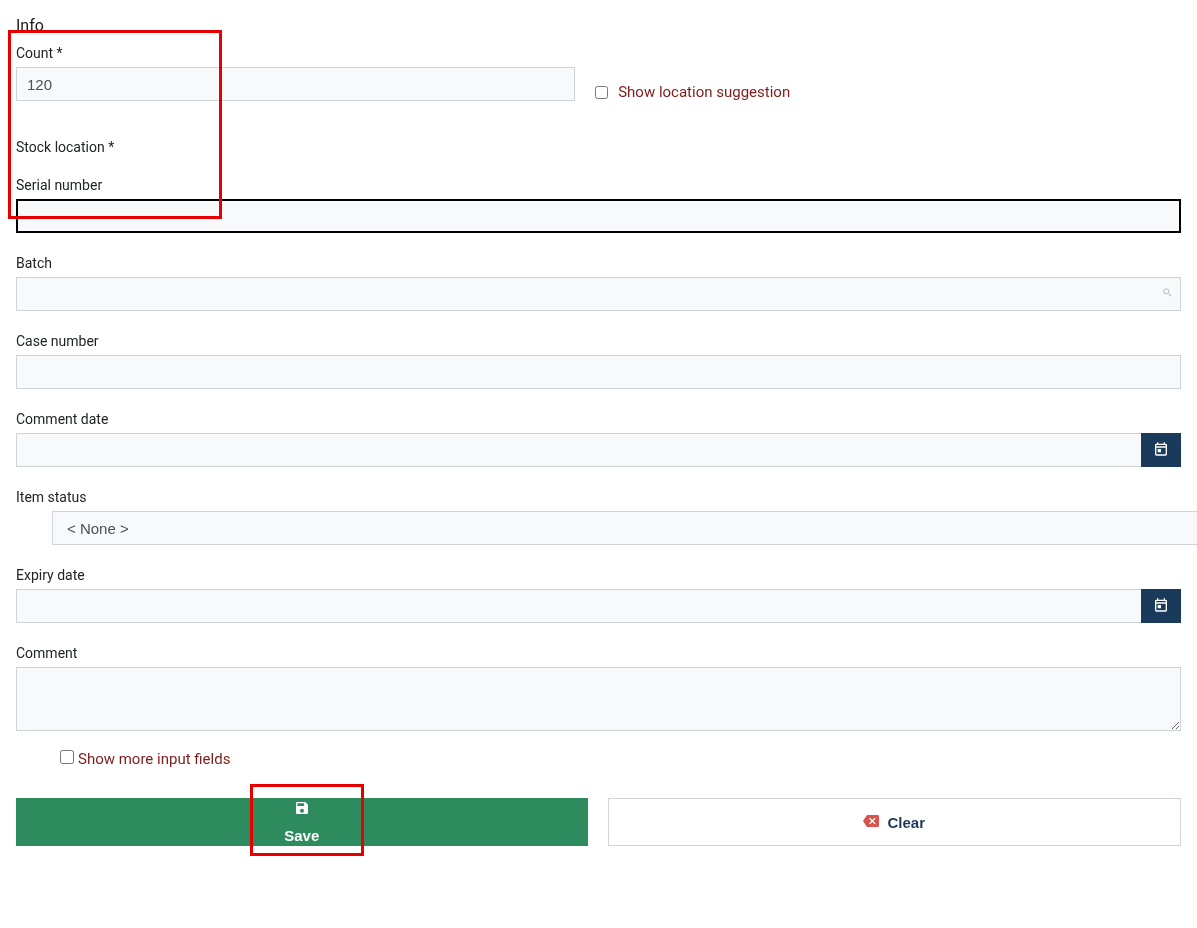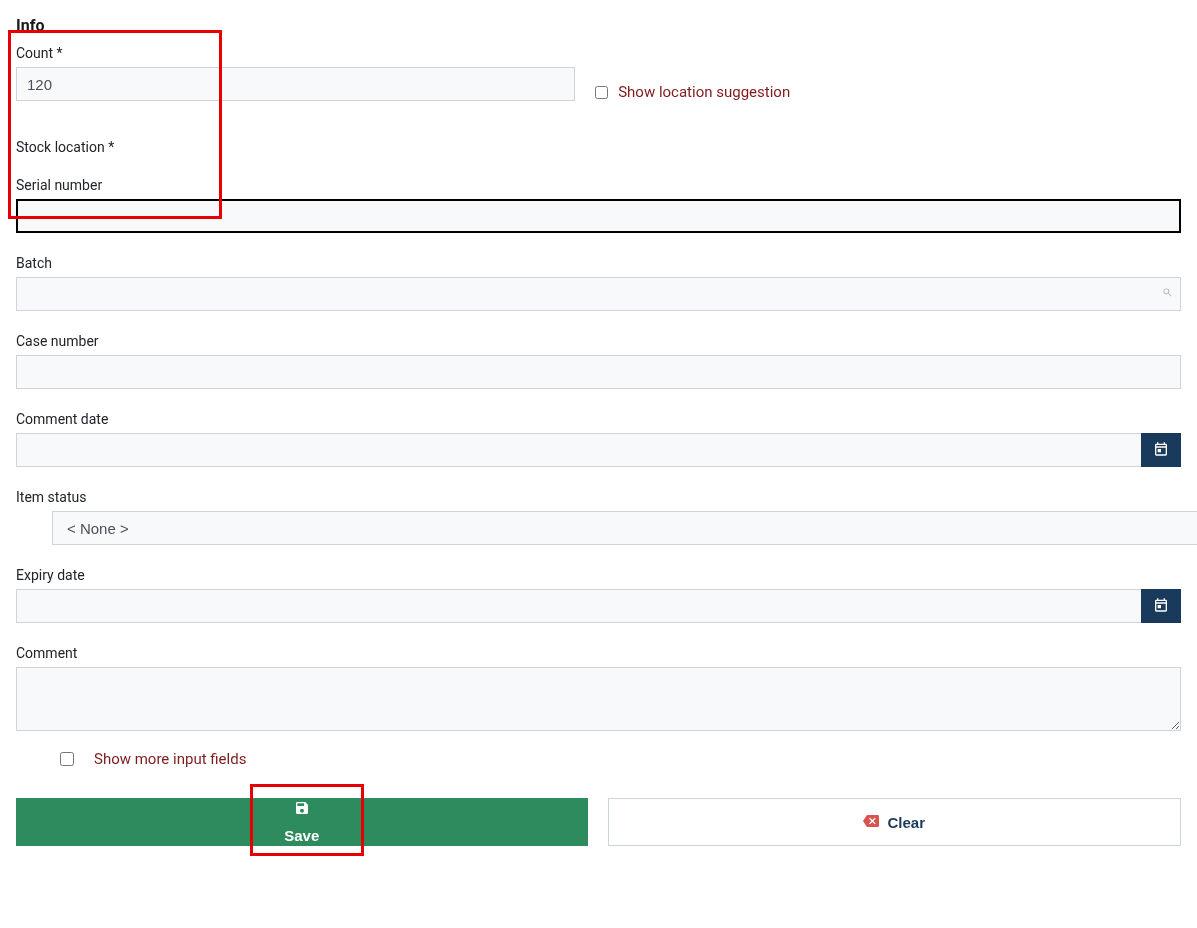--- a/index.html
+++ b/index.html
@@ -8,21 +8,21 @@
       padding: 0;
     }
     body {
       font-family: -apple-system, BlinkMacSystemFont, "Segoe UI", Roboto, "Helvetica Neue", Arial, sans-serif;
       font-size: 14px;
       color: #212529;
       padding: 16px;
       background: #fff;
     }
     .section-title {
-      font-weight: 700;
+      font-weight: 400;
       font-size: 16px;
       margin-bottom: 10px;
       color: #1a1a1a;
     }
     .form-row {
       display: flex;
       align-items: flex-end;
       gap: 20px;
       margin-bottom: 20px;
     }
@@ -102,22 +102,22 @@
       background: #1a3a5c;
       border: 1px solid #1a3a5c;
       color: #fff;
       display: flex;
       align-items: center;
       justify-content: center;
       cursor: pointer;
     }
     .checkbox-row {
       display: flex;
-      align-items: center;
-      gap: 20px;
+      align-items: flex-start;
+      gap: 4px;
       padding-left: 44px;
     }
     .checkbox-row input[type="checkbox"] {
       width: 14px;
       height: 14px;
       cursor: pointer;
     }
     .checkbox-label {
       font-size: 15px;
       color: #7f1d1d;

